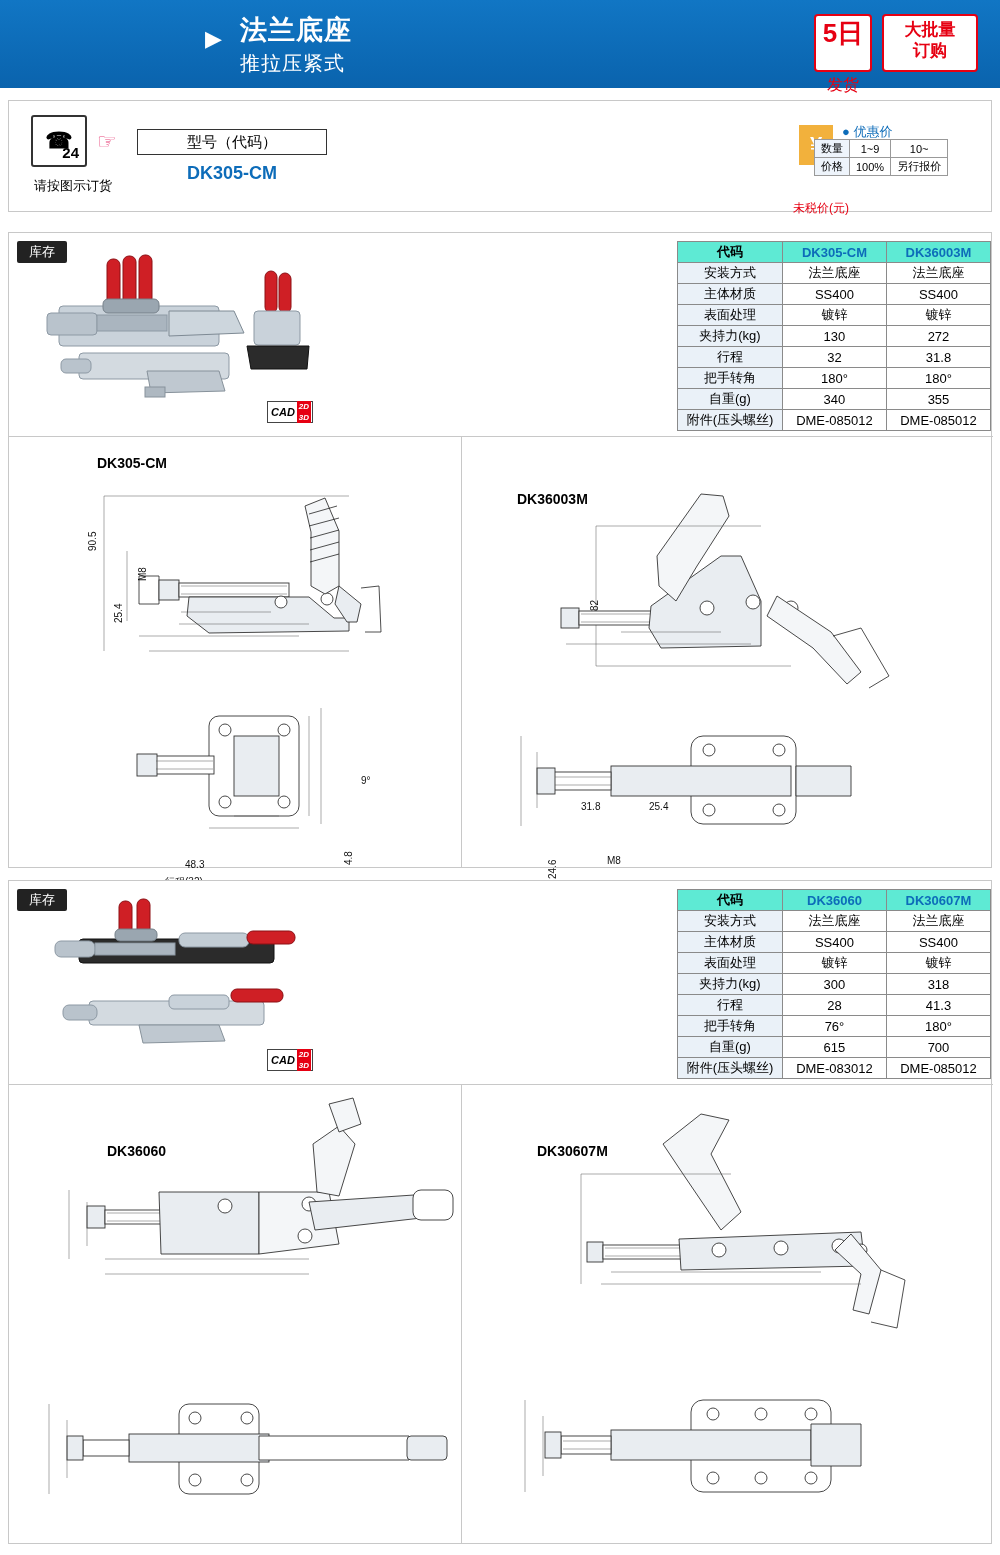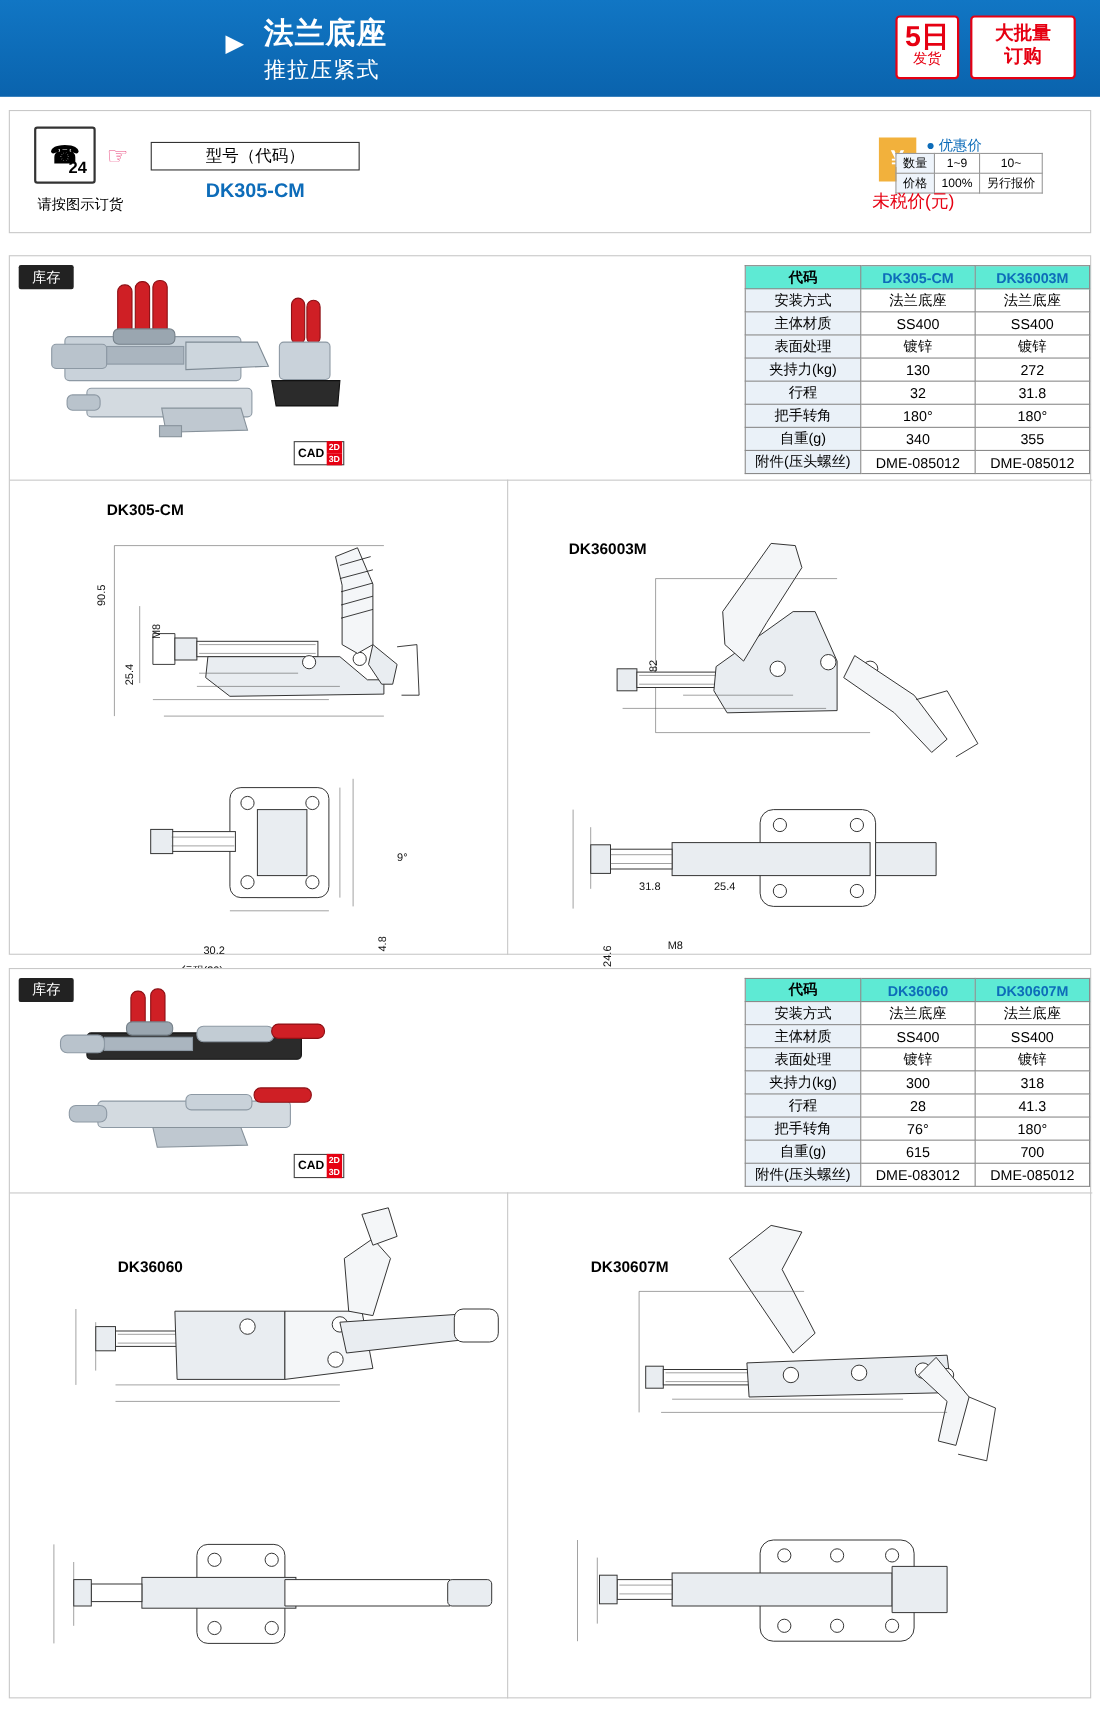--- a/index.html
+++ b/index.html
@@ -31,21 +31,21 @@
   .hdr-sub2 {
     position:absolute; left:240px; top:50px;
     font-size:20px; letter-spacing:1px;
   }
   .badge-5day {
     position:absolute; right:128px; top:14px; width:58px; height:58px;
     border:2px solid #e60012; border-radius:4px; background:#fff;
     color:#e60012; text-align:center;
   }
   .badge-5day .n { font-size:26px; font-weight:bold; line-height:26px; padding-top:4px; }
-  .badge-5day .t { font-size:13px; line-height:14px; }
+  .badge-5day .t { font-size:16px; line-height:14px;margin-top:32px; }
   .badge-bulk {
     position:absolute; right:22px; top:14px; width:96px; height:58px;
     border:2px solid #e60012; border-radius:4px; background:#fff;
     color:#e60012; text-align:center;
   }
   .badge-bulk .b1 { font-size:17px; font-weight:bold; line-height:22px; padding-top:3px; }
   .badge-bulk .b2 { font-size:17px; font-weight:bold; line-height:20px; }
 
   
   .orderbar {
@@ -78,33 +78,33 @@
     display:flex; align-items:center; justify-content:center;
   }
   .price-dot {
     position:absolute; left:833px; top:22px; font-size:13px; color:#0d6cb9;
   }
   .price-tbl {
     position:absolute; left:805px; top:38px; border-collapse:collapse; font-size:11px;
   }
   .price-tbl td { border:1px solid #999; padding:1px 6px; text-align:center; height:17px; }
   .price-tbl td.lbl { background:#eef4fb; }
-  .tax-note { position:absolute; left:784px; top:72px; font-size:16px; color:#e60012; }
+  .tax-note { position:absolute; left:784px; top:99px; font-size:12px; color:#e60012; }
 
   
   .panel { position:absolute; left:8px; width:984px; border:1px solid #c8c8c8; background:#fff; }
   #panel1 { top:232px; height:636px; }
   #panel2 { top:880px; height:664px; }
 
   .stock-tag {
     position:absolute; left:8px; top:8px; width:50px; height:22px;
     background:#222; color:#fff; font-size:13px; text-align:center; line-height:22px;
     border-radius:2px;
   }
-  .photo-box { position:absolute; left:10px; top:8px; width:300px; height:185px; }
+  .photo-box { position:absolute; left:10px; top:8px; width:300px; height:185px;font-style:italic; }
   .cad-tag {
     position:absolute; width:46px; height:22px; border:1px solid #444;
     font-size:11px; font-weight:bold; display:flex; align-items:center; background:#fff;
   }
   .cad-tag .cad { padding-left:3px; }
   .cad-tag .dd { background:#e60012; color:#fff; font-size:8px; line-height:9px; padding:1px 2px; margin-left:2px; text-align:center; }
 
   
   .spec-tbl { position:absolute; border-collapse:collapse; font-size:13px; }
   .spec-tbl td { border:1px solid #8a8a8a; height:21px; text-align:center; padding:0 4px; white-space:nowrap; }
@@ -298,21 +298,21 @@
     <circle class="white" cx="275" cy="366" r="6"></circle>
     <line class="ln-thin" x1="200" y1="392" x2="290" y2="392"></line>
     <line class="ln-thin" x1="225" y1="380" x2="270" y2="380"></line>
     <line class="ln-thin" x1="300" y1="280" x2="300" y2="380"></line>
     <line class="ln-thin" x1="312" y1="272" x2="312" y2="388"></line>
   </svg>
   <div class="dim" style="left:78px; top:318px; transform:rotate(-90deg); transform-origin:left top;">90.5</div>
   <div class="dim" style="left:128px; top:348px; transform:rotate(-90deg); transform-origin:left top;">M8</div>
   <div class="dim" style="left:104px; top:390px; transform:rotate(-90deg); transform-origin:left top;">25.4</div>
   <div class="dim" style="left:352px; top:542px;">9°</div>
-  <div class="dim" style="left:176px; top:626px;">30.2</div>
+  <div class="dim" style="left:176px; top:626px;">48.3</div>
   <div class="dim" style="left:156px; top:642px;">行程(32)</div>
   <div class="dim" style="left:334px; top:632px; transform:rotate(-90deg); transform-origin:left top;">4.8</div>
   <div class="dim" style="left:238px; top:664px;">52.4</div>
   <div class="dim" style="left:240px; top:687px;">125.4</div>
   <div class="dim" style="left:108px; top:752px;">Ø12.7</div>
   <div class="dim" style="left:360px; top:800px; transform:rotate(-90deg); transform-origin:left top;">41.4</div>
   <div class="dim" style="left:372px; top:806px; transform:rotate(-90deg); transform-origin:left top;">57.2</div>
   <div class="dim" style="left:284px; top:836px;">35</div>
   <div class="dim" style="left:280px; top:856px;">52.4</div>
   <div class="dim" style="left:336px; top:836px;">4-Ø6.7</div>

